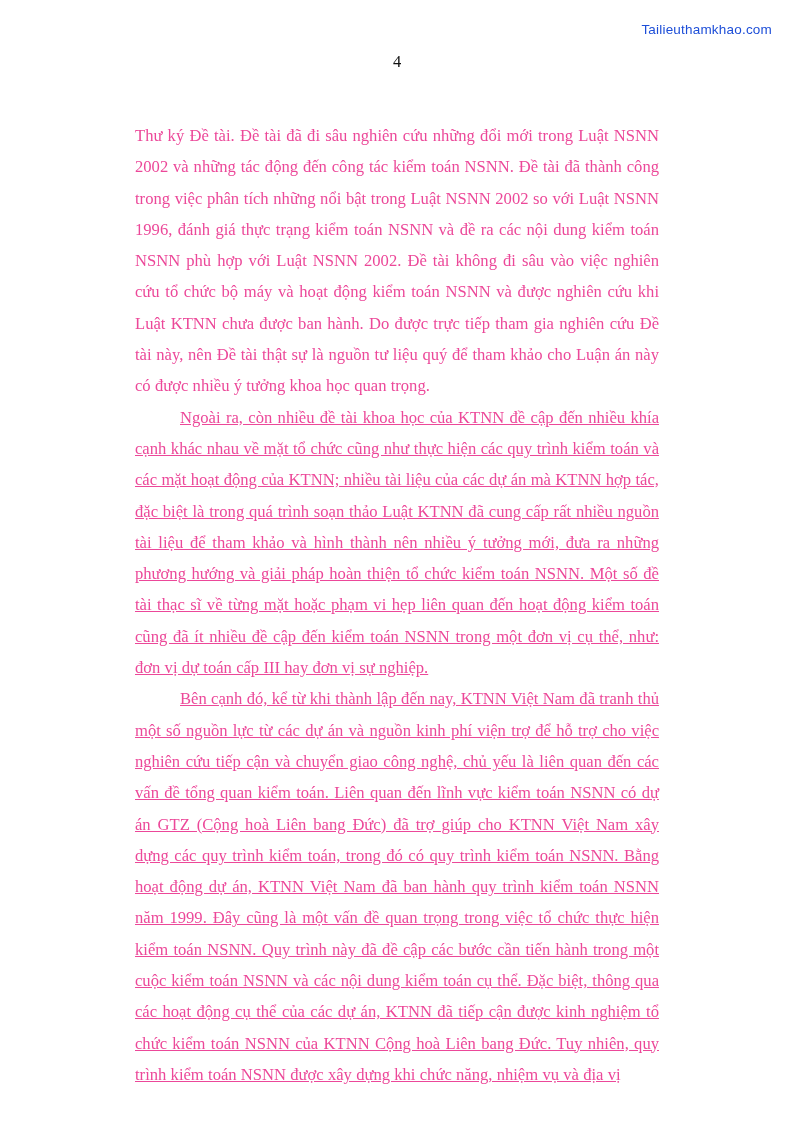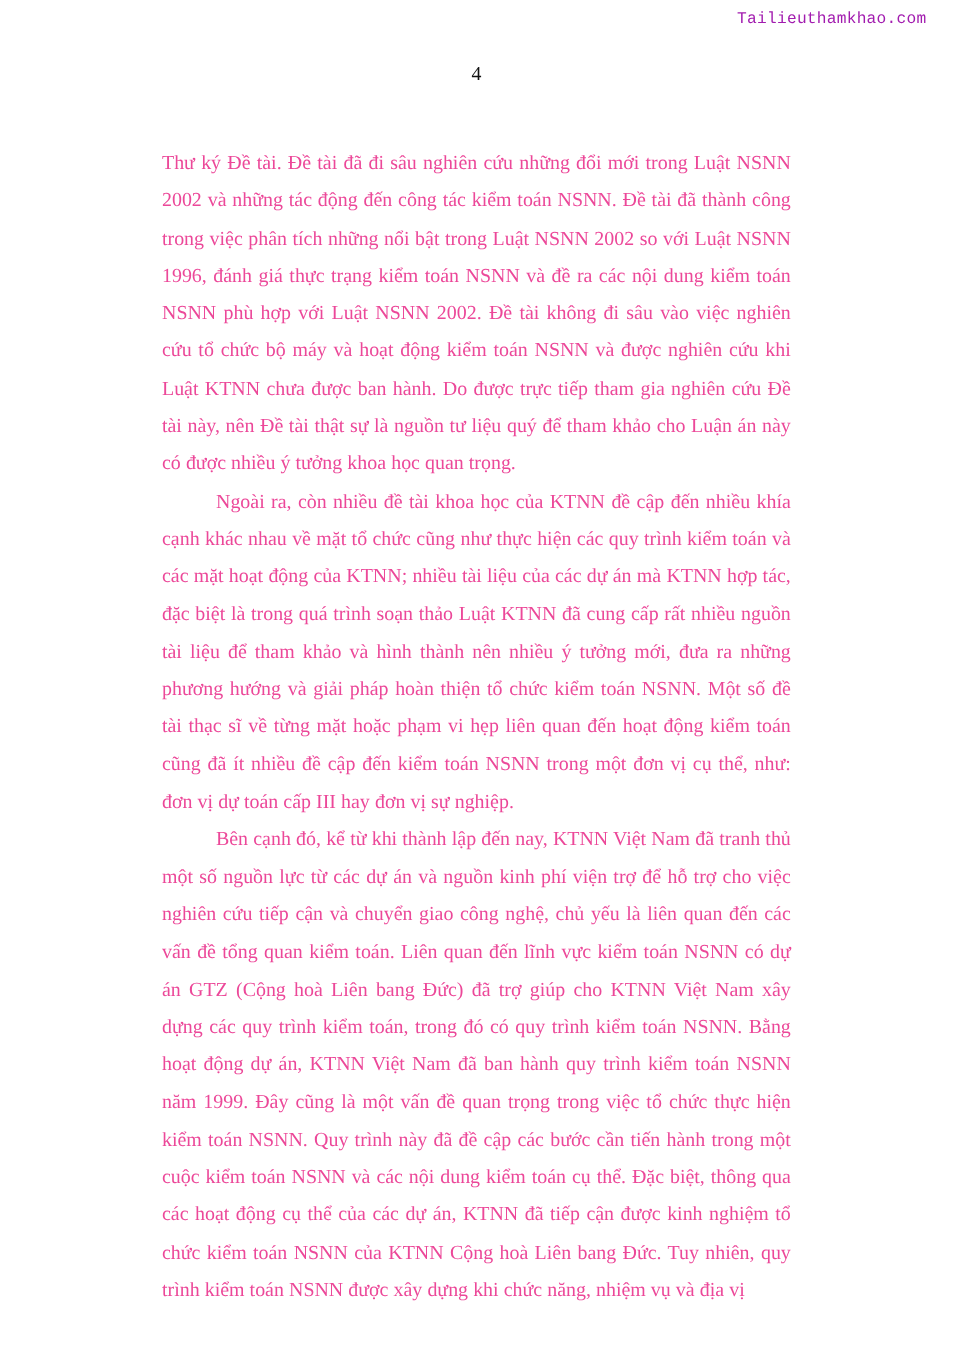--- a/index.html
+++ b/index.html
@@ -16,26 +16,26 @@
     position: relative;
     width: 794px;
     height: 1123px;
     margin: 0 auto;
     background: #ffffff;
     overflow: hidden;
     box-sizing: border-box;
   }
   .watermark {
     position: absolute;
-    top: 9px;
+    top: 22px;
     right: 22px;
-    font-family: Liberation Mono, monospace;
+    font-family: Liberation Sans, sans-serif;
     font-size: 13.5px;
     letter-spacing: 0.2px;
-    color: #a21caf;
+    color: #1d4ed8;
     white-space: nowrap;
     user-select: none;
   }
   .page-number {
     position: absolute;
     top: 52px;
     left: 0;
     width: 794px;
     text-align: center;
     font-size: 16.5px;
@@ -55,20 +55,21 @@
     line-height: 31.3px;
     color: #ec4899;
     hyphens: none;
     word-spacing: 0.1px;
   }
   p.para.indent {
     text-indent: 45px;
   }
   p.para + p.para {
     margin-top: 0;
+    text-decoration: underline;
   }
 </style>
 </head>
 <body>
 
 <div class="page">
 
   <div class="watermark">Tailieuthamkhao.com</div>
 
   <div class="page-number">4</div>

